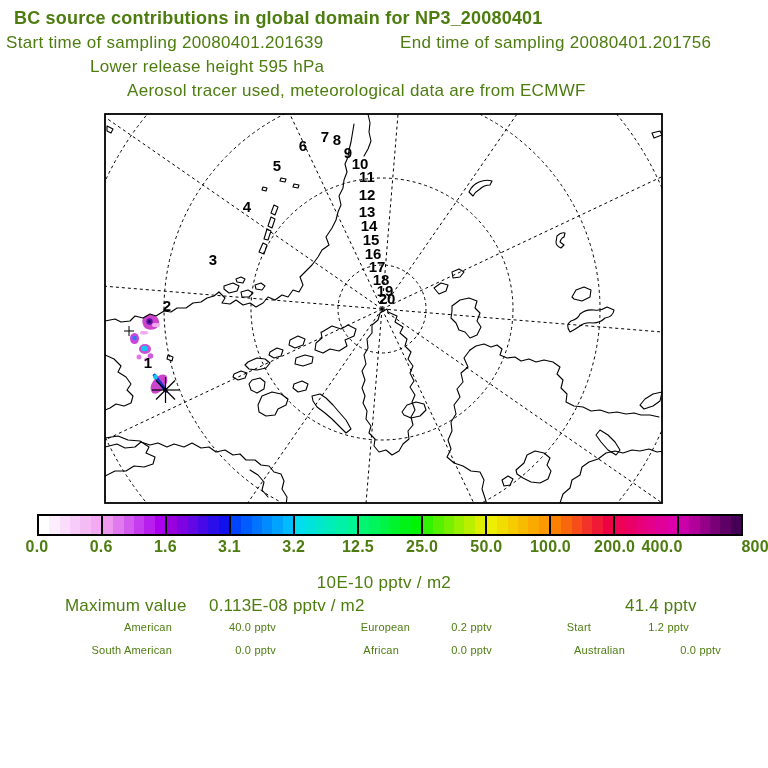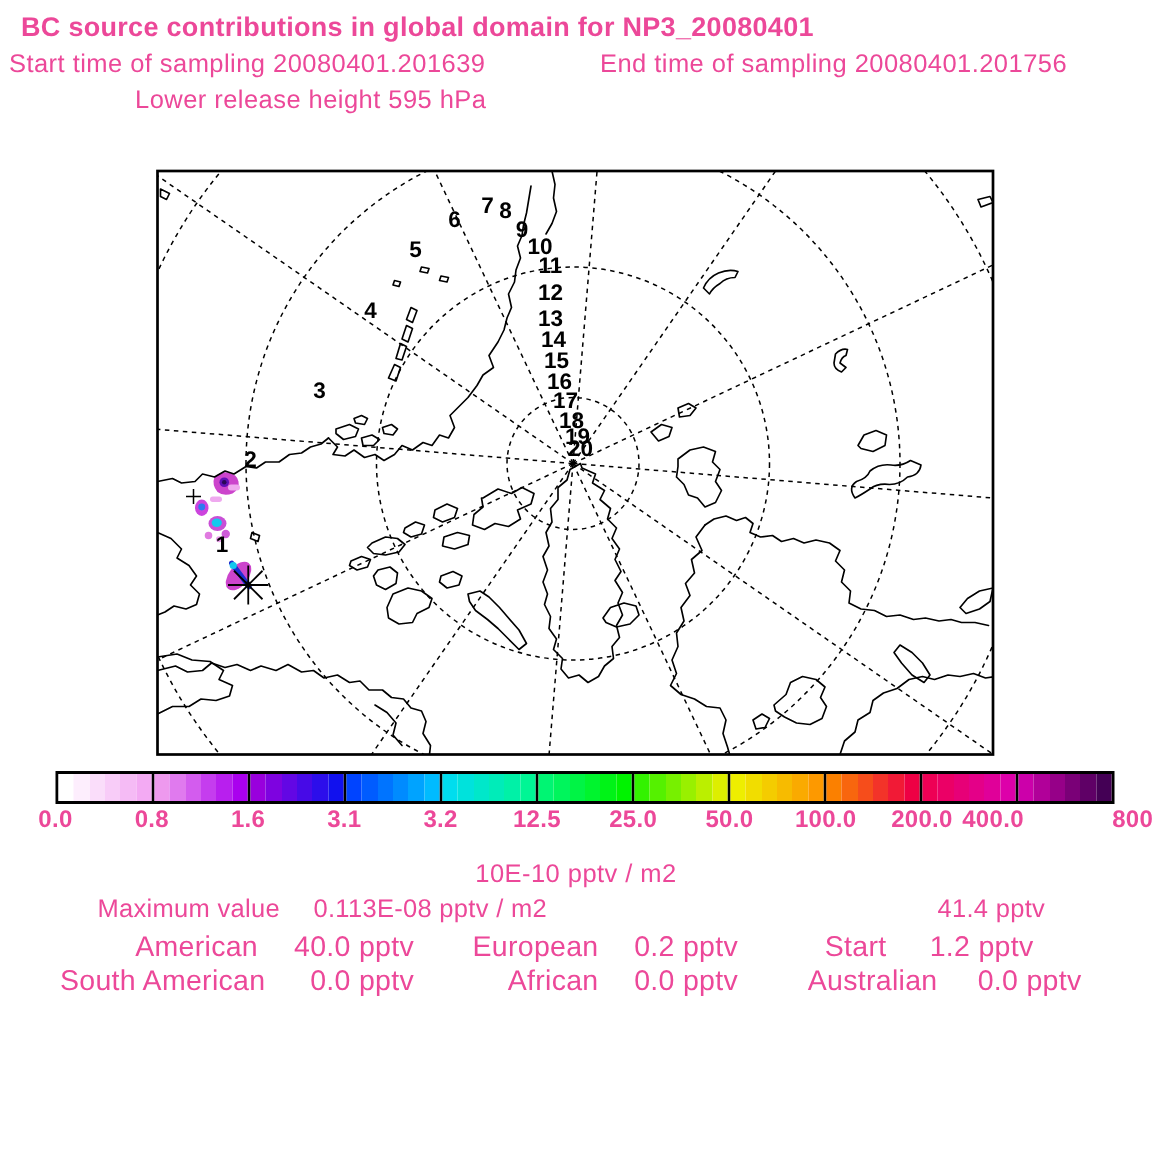--- a/index.html
+++ b/index.html
@@ -1,22 +1,22 @@
 <!DOCTYPE html>
 <html><head>
 <meta charset="utf-8">
 <style>
   html,body{margin:0;padding:0;background:#fff;}
   #page{position:relative;width:768px;height:768px;background:#fff;overflow:hidden;
-        font-family:"Liberation Sans",sans-serif;color:#ec4899;}
+        font-family:"Liberation Sans",sans-serif;color:#4d7c0f;}
   .abs{position:absolute;white-space:nowrap;}
   .title{font-size:18px;font-weight:700;letter-spacing:.2px;}
   .hline{font-size:17px;letter-spacing:.3px;}
   .stat1{font-size:17px;letter-spacing:.2px;}
-  .stat2{font-size:19px;letter-spacing:.2px;}
+  .stat2{font-size:11px;letter-spacing:.2px;}
   .ralign{text-align:right;}
   #cbar{position:absolute;left:37px;top:514px;width:706px;height:22px;
         border:2px solid #000;box-sizing:border-box;display:flex;}
   .cb-seg{flex:1 1 0;display:flex;border-right:2px solid #000;}
   .cb-seg:last-child{border-right:none;}
   .cb-cell{flex:1 1 0;}
   .cbtick{position:absolute;top:0;transform:translateX(-50%);
           font-size:16px;font-weight:700;letter-spacing:.2px;}
   #tickrow{position:absolute;left:0;top:538px;width:768px;height:18px;}
   .unit{font-size:17px;transform:translateX(-50%);letter-spacing:.3px;}
@@ -26,20 +26,21 @@
 </style>
 </head>
 <body>
 
 <div id="page">
 
   <div class="abs title" style="left:14px;top:8px;">BC  source contributions in global domain for NP3_20080401</div>
   <div class="abs hline" style="left:6px;top:33px;">Start time of sampling 20080401.201639</div>
   <div class="abs hline" style="left:400px;top:33px;">End time of sampling 20080401.201756</div>
   <div class="abs hline" style="left:90px;top:57px;">Lower release height  595 hPa</div>
+  <div class="abs hline" style="left:127px;top:81px;">Aerosol tracer used, meteorological data are from ECMWF</div>
 
   <svg id="mapsvg" style="position:absolute;left:0;top:0;" width="768" height="768" viewBox="0 0 768 768">
     <defs>
       <clipPath id="mapclip">
           <rect x="105" y="114" width="557" height="389"></rect>
         </clipPath>
     </defs>
 
     <g clip-path="url(#mapclip)">
 
@@ -256,41 +257,41 @@
         <div class="cb-cell" style="background: rgb(204, 0, 170);"></div>
         <div class="cb-cell" style="background: rgb(177, 0, 153);"></div>
         <div class="cb-cell" style="background: rgb(150, 0, 136);"></div>
         <div class="cb-cell" style="background: rgb(122, 0, 119);"></div>
         <div class="cb-cell" style="background: rgb(95, 0, 102);"></div>
         <div class="cb-cell" style="background: rgb(68, 0, 85);"></div>
       </div>
     </div>
   <div id="tickrow">
       <span class="cbtick" style="left: 37px;">0.0</span>
-      <span class="cbtick" style="left: 101.182px;">0.8</span>
+      <span class="cbtick" style="left: 101.182px;">0.6</span>
       <span class="cbtick" style="left: 165.364px;">1.6</span>
       <span class="cbtick" style="left: 229.545px;">3.1</span>
       <span class="cbtick" style="left: 293.727px;">3.2</span>
       <span class="cbtick" style="left: 357.909px;">12.5</span>
       <span class="cbtick" style="left: 422.091px;">25.0</span>
       <span class="cbtick" style="left: 486.273px;">50.0</span>
       <span class="cbtick" style="left: 550.455px;">100.0</span>
       <span class="cbtick" style="left: 614.636px;">200.0</span>
       <span class="cbtick" style="left: 662px;">400.0</span>
       <span class="cbtick" style="left: 762px;">800.0</span>
     </div>
   <div class="abs unit" style="left:384px;top:573px;">10E-10 pptv / m2</div>
 
   <div class="abs stat1" style="left:65px;top:596px;">Maximum value</div>
   <div class="abs stat1" style="left:209px;top:596px;">0.113E-08 pptv / m2</div>
   <div class="abs stat1" style="left:625px;top:596px;">41.4 pptv</div>
 
   <div class="abs stat2 ralign" style="left:40px;top:621px;width:132px;">American</div>
   <div class="abs stat2 ralign" style="left:180px;top:621px;width:96px;">40.0 pptv</div>
-  <div class="abs stat2 ralign" style="left:300px;top:621px;width:99px;">European</div>
+  <div class="abs stat2 ralign" style="left:311px;top:621px;width:99px;">European</div>
   <div class="abs stat2 ralign" style="left:405px;top:621px;width:87px;">0.2 pptv</div>
   <div class="abs stat2 ralign" style="left:500px;top:621px;width:91px;">Start</div>
   <div class="abs stat2 ralign" style="left:600px;top:621px;width:89px;">1.2 pptv</div>
 
   <div class="abs stat2 ralign" style="left:40px;top:644px;width:132px;">South American</div>
   <div class="abs stat2 ralign" style="left:180px;top:644px;width:96px;">0.0 pptv</div>
   <div class="abs stat2 ralign" style="left:300px;top:644px;width:99px;">African</div>
   <div class="abs stat2 ralign" style="left:405px;top:644px;width:87px;">0.0 pptv</div>
   <div class="abs stat2 ralign" style="left:500px;top:644px;width:125px;">Australian</div>
   <div class="abs stat2 ralign" style="left:600px;top:644px;width:121px;">0.0 pptv</div>

